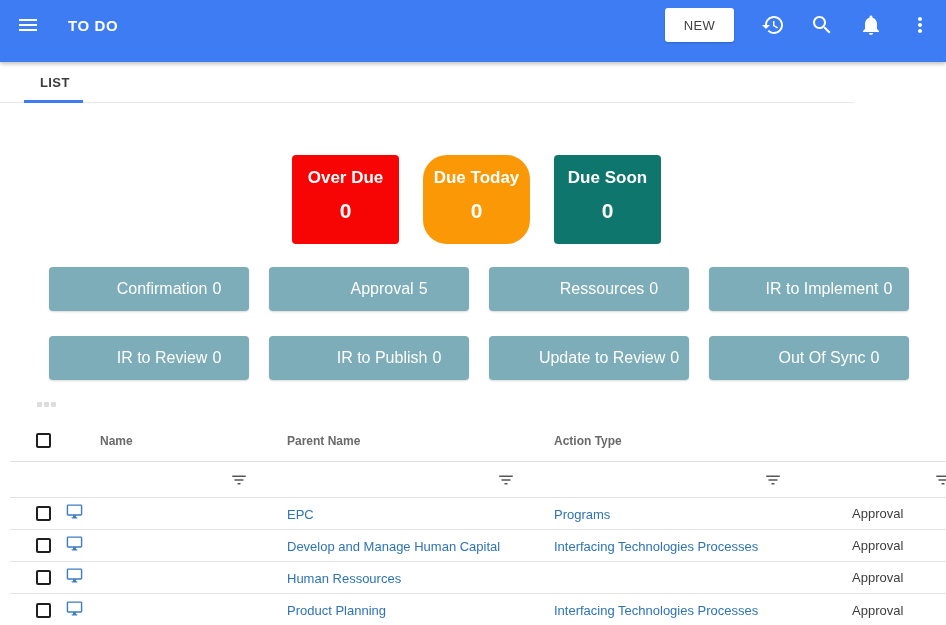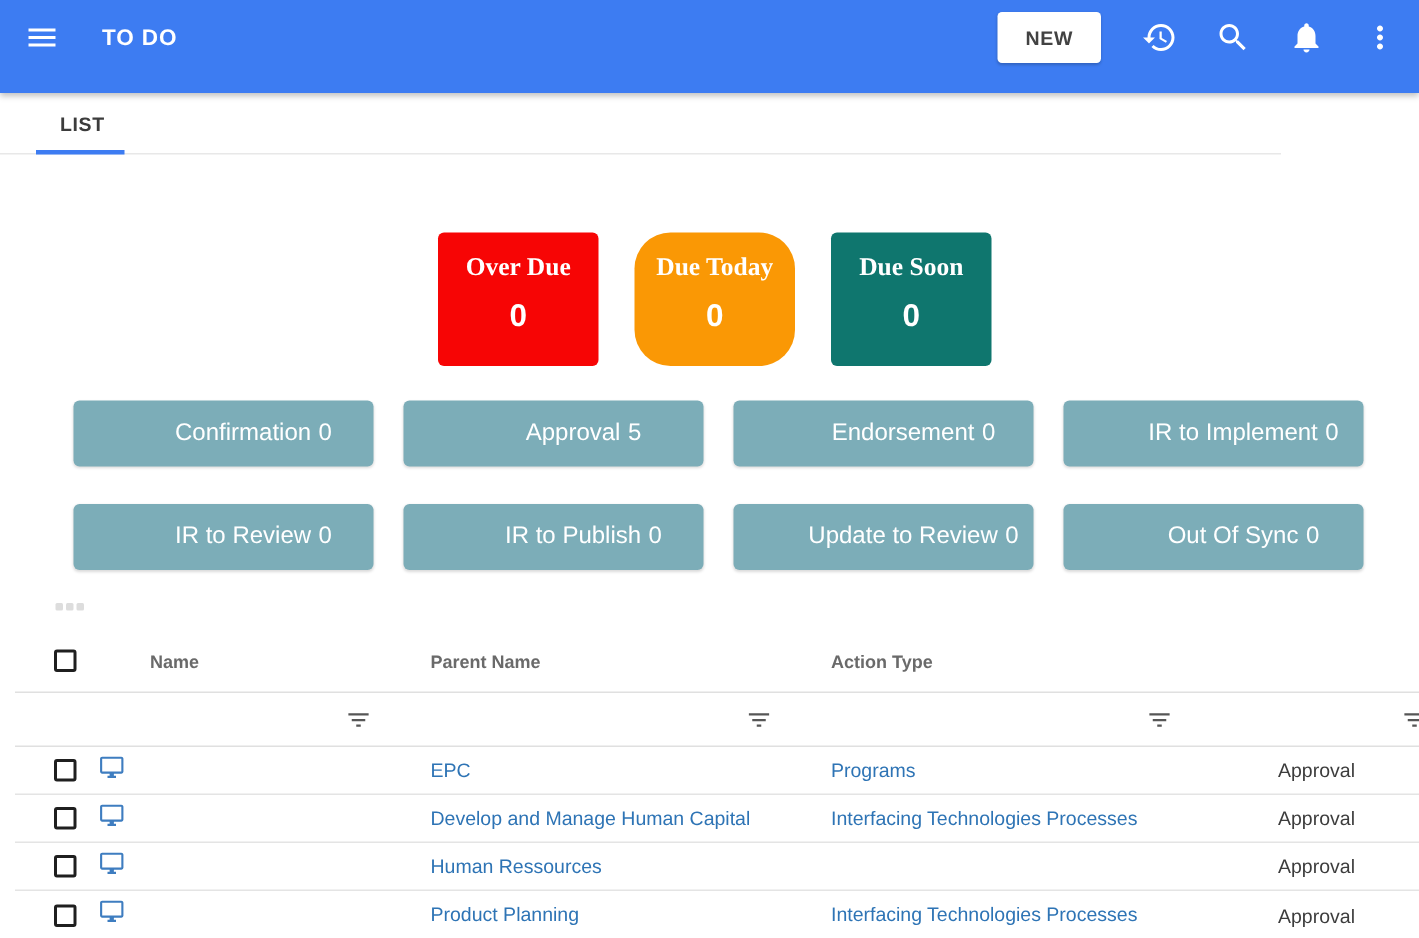--- a/index.html
+++ b/index.html
@@ -13,38 +13,38 @@
     background:#3d7cf2; display:flex; align-items:center;
     padding:0 14px 12px 16px; box-shadow:0 2px 4px rgba(0,0,0,.25);
     z-index:5;
   }
   .appbar .icon-btn { width:24px; height:24px; display:flex; align-items:center; justify-content:center; cursor:pointer; flex:0 0 auto; }
   .appbar svg { display:block; }
   .app-title { color:#fff; font-size:15px; font-weight:bold; letter-spacing:.6px; margin-left:28px; }
   .appbar-right { margin-left:auto; display:flex; align-items:center; gap:25px; }
   .new-btn {
     width:69px; height:34px; background:#fff; border:none; border-radius:3px;
-    color:#424242; font-family:"Liberation Sans", sans-serif; font-size:13px; font-weight:bold; letter-spacing:.4px;
+    color:#424242; font-family:"Liberation Sans", sans-serif; font-size:13px; font-weight:normal; letter-spacing:.4px;
     cursor:pointer; margin-right:2px; box-shadow:0 1px 2px rgba(0,0,0,.2);
   }
 
   
   .tabbar { position:absolute; top:62px; left:0; width:854px; height:41px; background:#fff; border-bottom:1px solid #e8e8e8; }
   .tab { position:absolute; left:40px; top:0; height:41px; display:flex; align-items:center; cursor:pointer; }
   .tab-label { font-size:13px; font-weight:bold; color:#3c3c3c; letter-spacing:.4px; }
   .tab-underline { position:absolute; left:24px; bottom:-1px; width:59px; height:3px; background:#3d7cf2; }
 
   
   .cards { position:absolute; top:155px; left:292px; display:flex; gap:24px; }
   .card {
     width:107px; height:89px; border-radius:4px; color:#fff; text-align:center;
     display:flex; flex-direction:column; align-items:center; justify-content:flex-start;
     padding-top:13px; cursor:pointer;
   }
-  .card-label { font-size:17px; font-weight:bold; white-space:nowrap;font-family:Liberation Serif, serif; }
+  .card-label { font-size:17px; font-weight:bold; white-space:nowrap; }
   .card-count { font-size:21px; font-weight:bold; margin-top:11px; }
   .card-overdue { background:#f70505; }
   .card-duetoday { background:#fa9805;border-radius:24px; }
   .card-duesoon { background:#0f766e; }
 
   
   .cat-grid { position:absolute; top:267px; left:49px; display:grid; grid-template-columns:repeat(4,200px); column-gap:20px; row-gap:25px; }
   .cat-btn {
     height:44px; background:#7cadb8; border:none; border-radius:4px; color:#fff;
     font-family:"Liberation Sans", sans-serif; font-size:16px;
@@ -136,21 +136,21 @@
   <div class="cat-grid">
     <button class="cat-btn">
         <span>Confirmation</span> 
         <span>0</span>
       </button>
     <button class="cat-btn">
         <span>Approval</span> 
         <span>5</span>
       </button>
     <button class="cat-btn">
-        <span>Endorsement</span> 
+        <span>Ressources</span> 
         <span>0</span>
       </button>
     <button class="cat-btn">
         <span>IR to Implement</span> 
         <span>0</span>
       </button>
     <button class="cat-btn">
         <span>IR to Review</span> 
         <span>0</span>
       </button>

